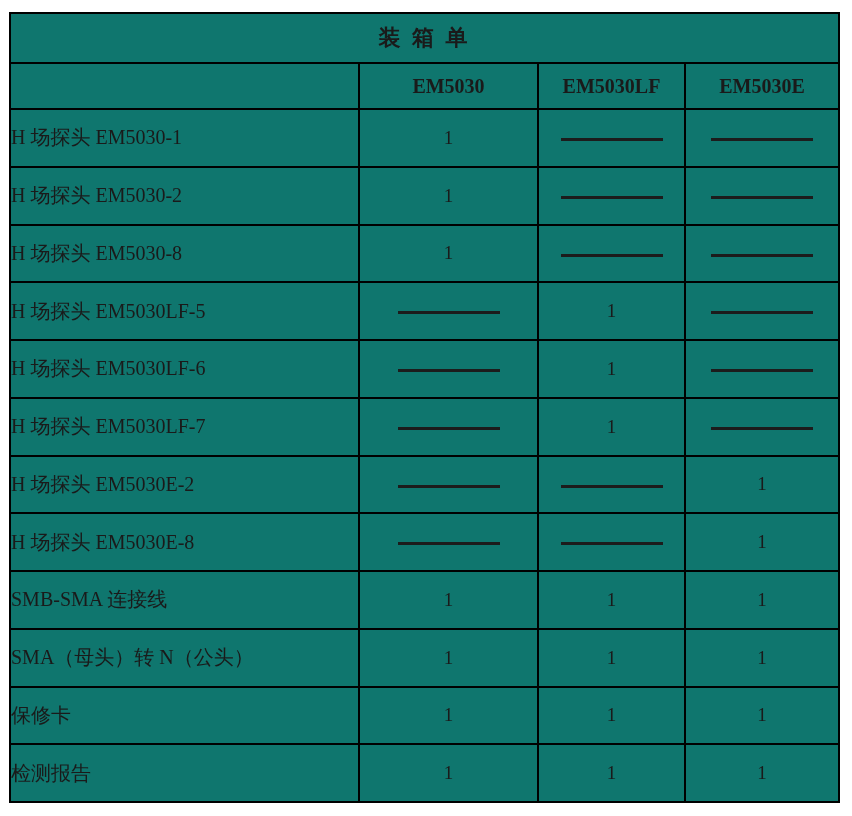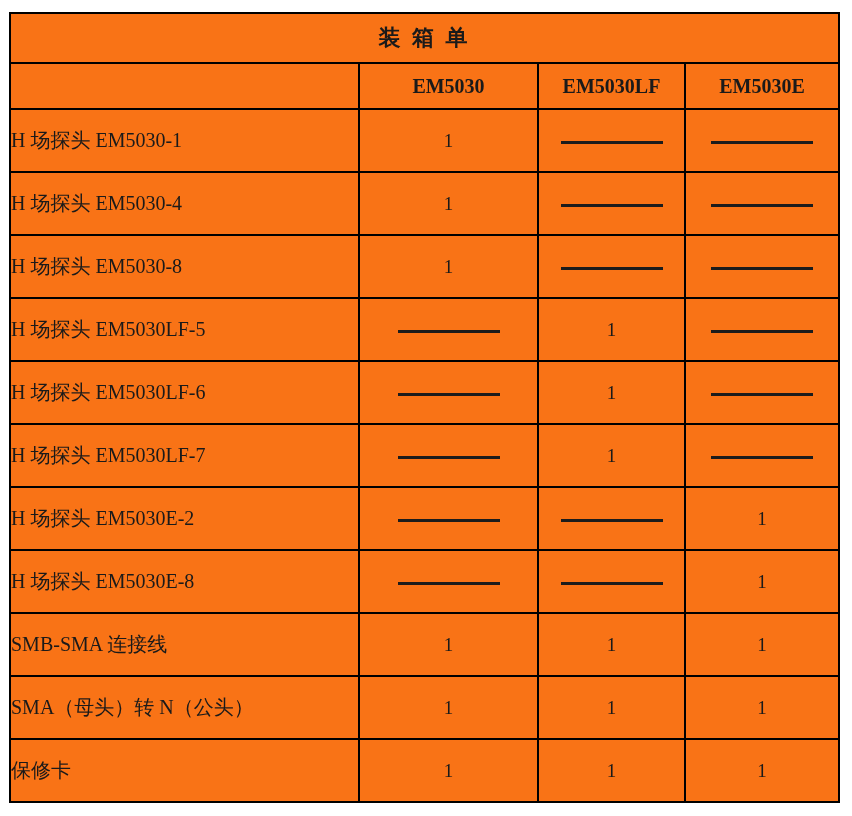--- a/index.html
+++ b/index.html
@@ -12,21 +12,21 @@
     color: #1a1a1a;
   }
   .packing-table {
     position: absolute;
     left: 9px;
     top: 12px;
     width: 829px;
     height: 791px;
     border-collapse: collapse;
     table-layout: fixed;
-    background: #f97316;
+    background: #0f766e;
   }
   .packing-table th,
   .packing-table td {
     border: 2px solid #000000;
     padding: 0;
     overflow: hidden;
   }
   .title-cell {
     height: 48px;
     text-align: center;
@@ -85,21 +85,21 @@
       </tr>
   </thead>
   <tbody>
       <tr>
         <td class="item-cell">H 场探头 EM5030-1</td>
         <td class="value-cell">1</td>
         <td class="value-cell"><span class="dash"></span></td>
         <td class="value-cell"><span class="dash"></span></td>
       </tr>
       <tr>
-        <td class="item-cell">H 场探头 EM5030-4</td>
+        <td class="item-cell">H 场探头 EM5030-2</td>
         <td class="value-cell">1</td>
         <td class="value-cell"><span class="dash"></span></td>
         <td class="value-cell"><span class="dash"></span></td>
       </tr>
       <tr>
         <td class="item-cell">H 场探头 EM5030-8</td>
         <td class="value-cell">1</td>
         <td class="value-cell"><span class="dash"></span></td>
         <td class="value-cell"><span class="dash"></span></td>
       </tr>
@@ -144,14 +144,20 @@
         <td class="value-cell">1</td>
         <td class="value-cell">1</td>
         <td class="value-cell">1</td>
       </tr>
       <tr>
         <td class="item-cell">保修卡</td>
         <td class="value-cell">1</td>
         <td class="value-cell">1</td>
         <td class="value-cell">1</td>
       </tr>
+      <tr>
+        <td class="item-cell">检测报告</td>
+        <td class="value-cell">1</td>
+        <td class="value-cell">1</td>
+        <td class="value-cell">1</td>
+      </tr>
     </tbody>
 </table>
 
 </body></html>

